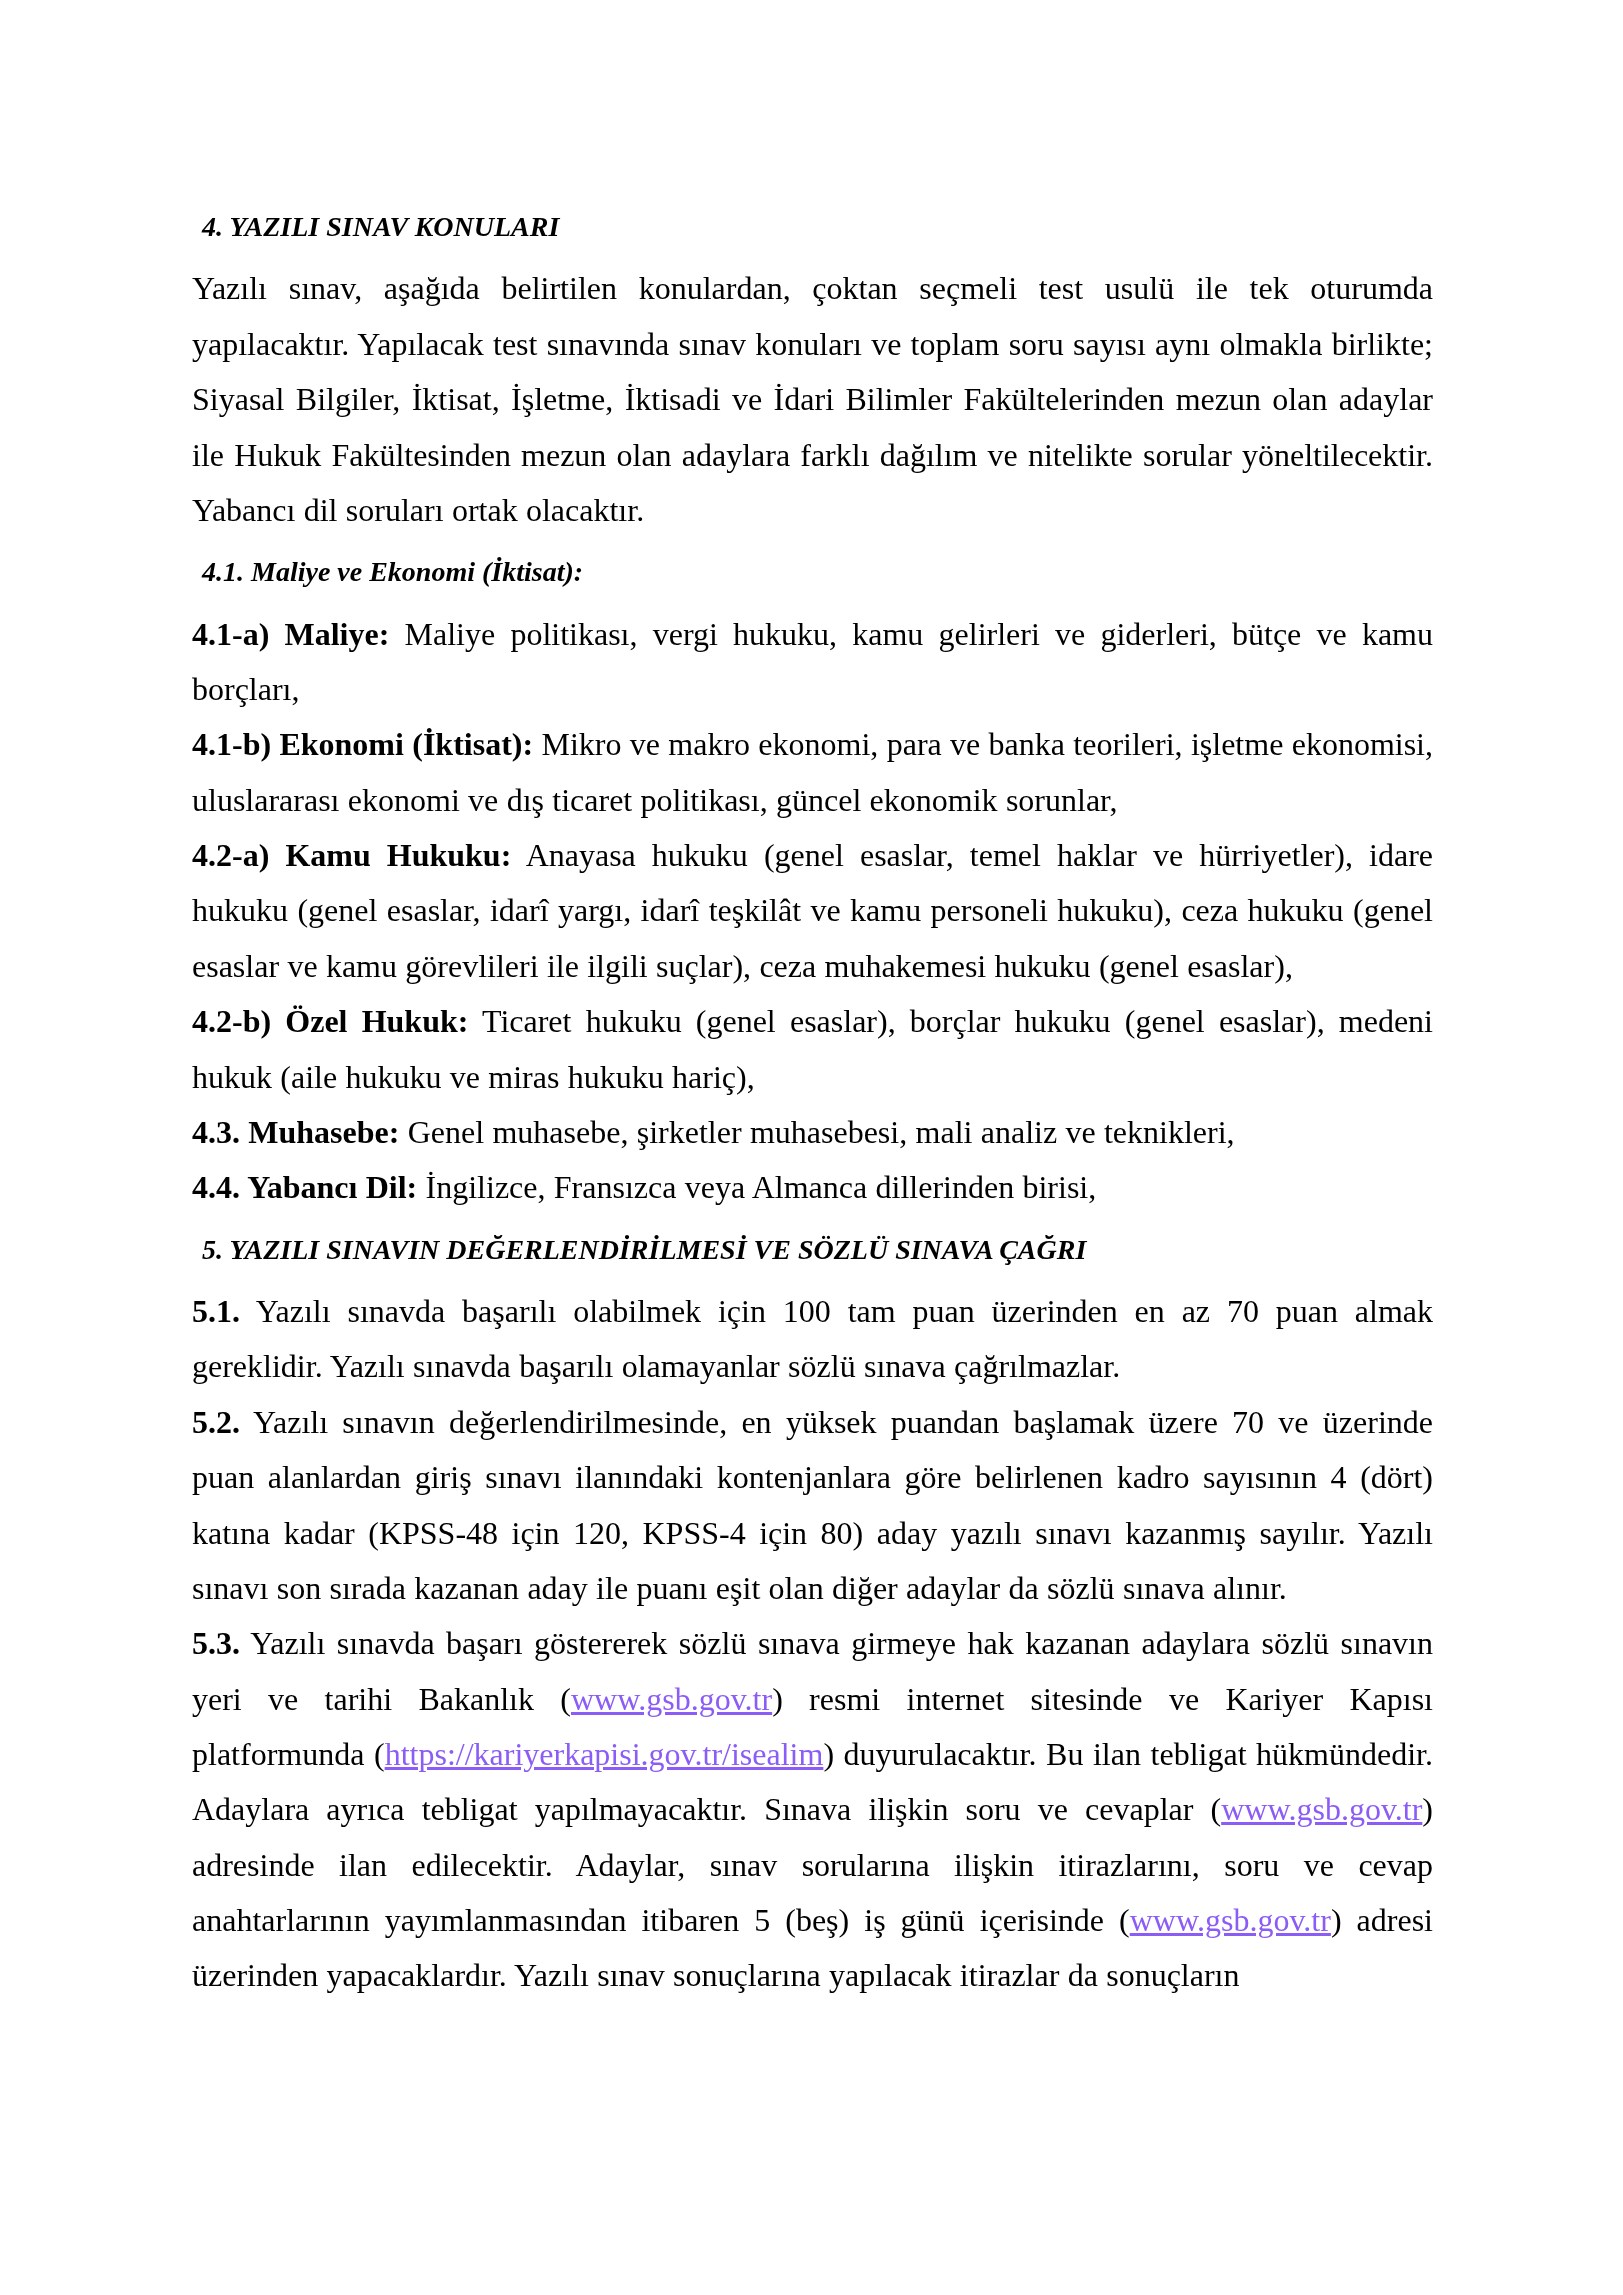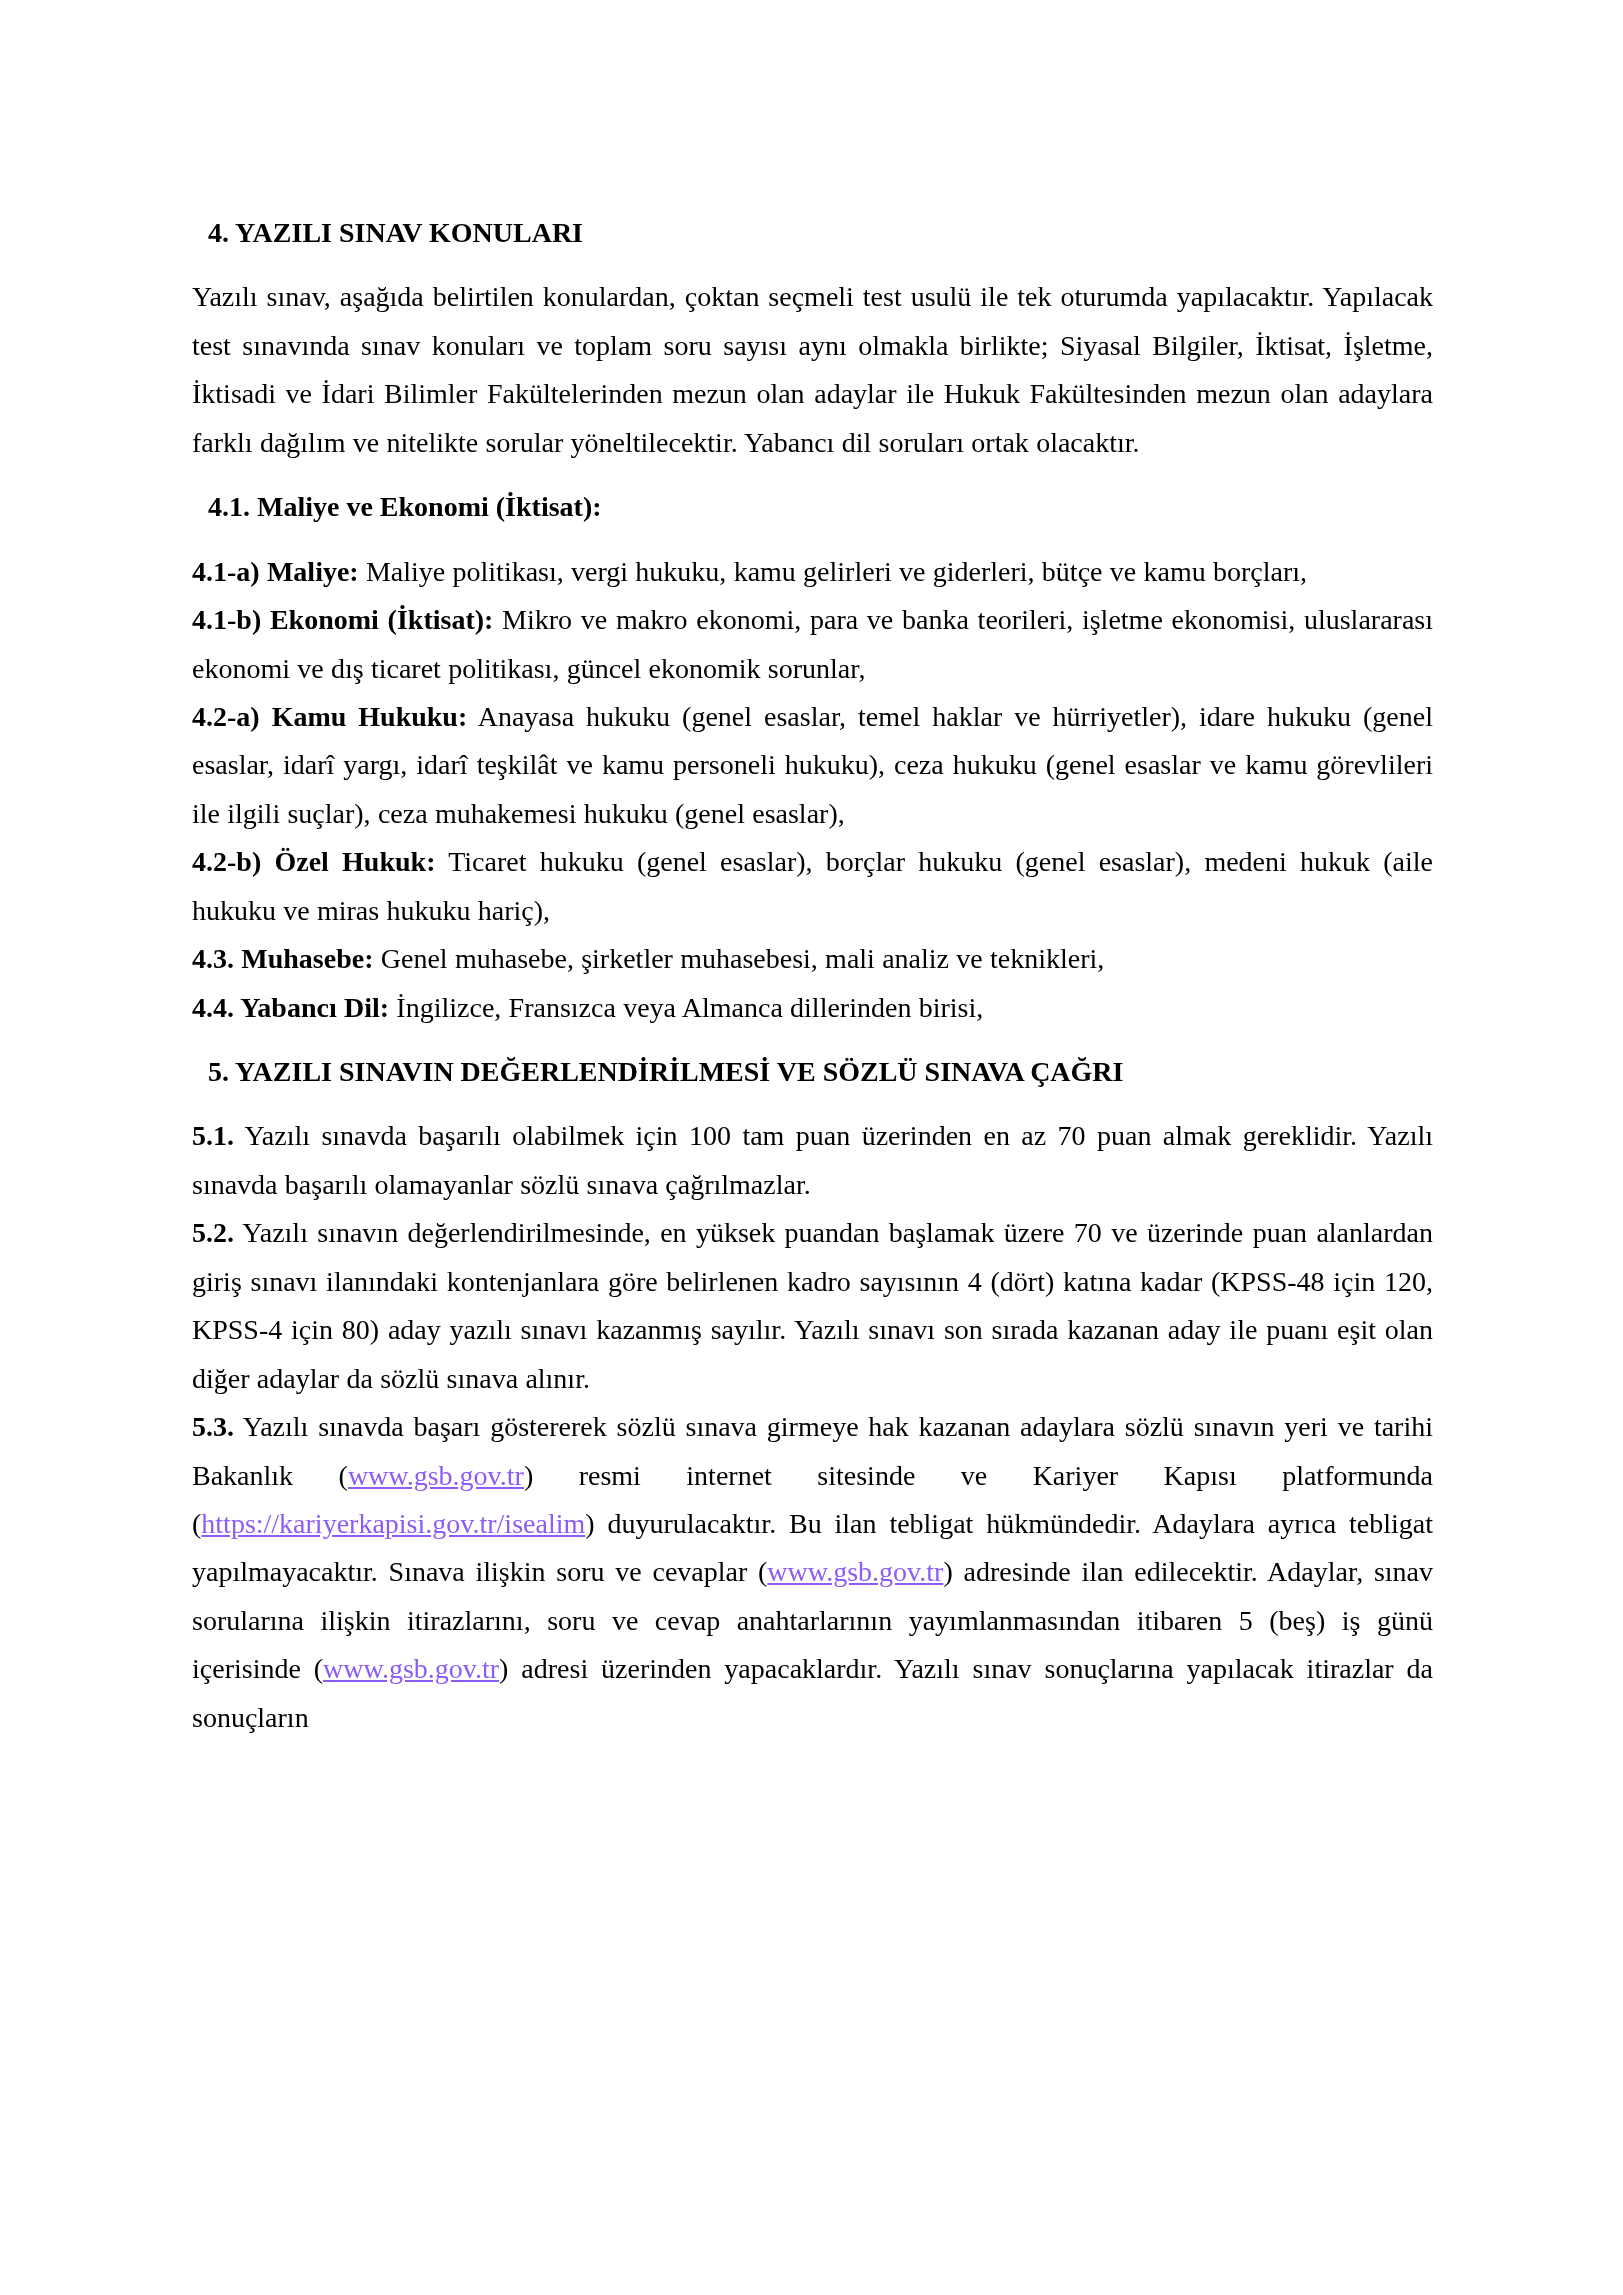--- a/index.html
+++ b/index.html
@@ -15,41 +15,42 @@
     box-sizing: border-box;
     padding: 193px 190px 0 192px;
     font-family: "Liberation Serif", "DejaVu Serif", serif;
     color: #000000;
   }
   .doc-body {
     width: 1241px;
   }
   p.para {
     margin: 0 0 0 0;
-    font-size: 28px;
+    font-size: 32px;
     line-height: 1.73;
     text-align: justify;
     text-justify: inter-word;
     word-spacing: 0.01em;
   }
   p.para.nojust {
     text-align: left;
     font-family: Liberation Serif, serif;
   }
   .b {
     font-weight: bold;
     margin-top: 16px;
   }
   h1.heading, h2.heading {
-    margin: 16px;
+    margin: 10px;
     padding: 0;
     font-size: 28px;
     line-height: 1.73;
     font-weight: bold;
     text-align: left;
+    font-style: italic;
   }
   a.lnk {
     color: #8b5cf6;
     text-decoration: underline;
     text-underline-offset: 2px;
   }
 </style>
 </head>
 <body>
 

